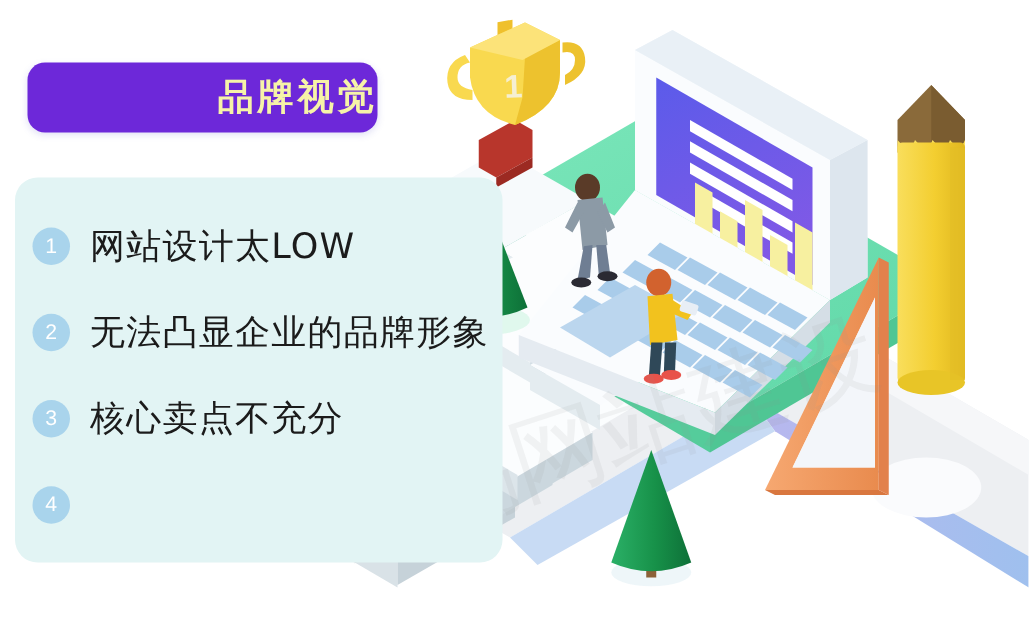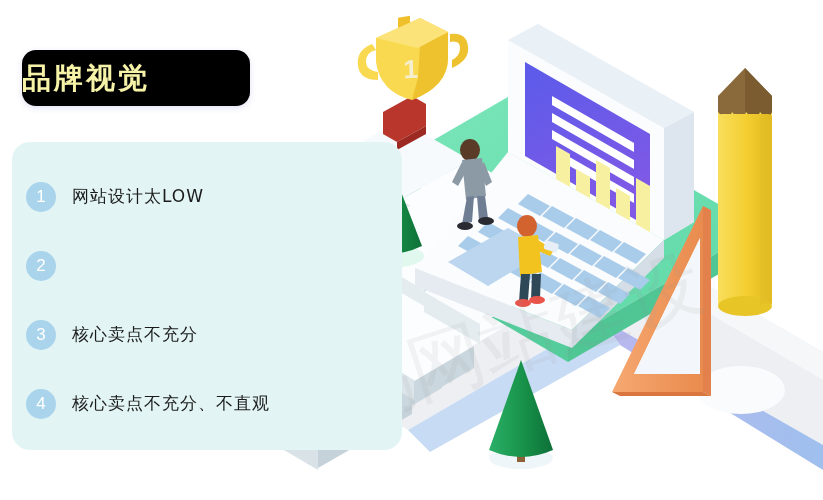--- a/index.html
+++ b/index.html
@@ -10,24 +10,24 @@
   }
   #stage{position:relative;width:823px;height:500px;overflow:hidden;background:#fff;}
 
   
   #illustration{position:absolute;left:0;top:0;width:823px;height:500px;}
   #illustration svg{display:block;}
 
   
   .title-badge{
     position:absolute;left:22px;top:50px;
-    width:228px;height:56px;
-    background:#000000;
+    width:280px;height:56px;
+    background:#6d28d9;
     border-radius:14px;
-    display:flex;align-items:center;justify-content:flex-start;
+    display:flex;align-items:center;justify-content:flex-end;
     box-shadow:0 2px 6px rgba(90,90,200,.18);
   }
   .title-badge span{
     color:#F6F3A8;
     font-size:29px;
     font-weight:bold;
     letter-spacing:3px;
     line-height:1;
   }
 
@@ -55,21 +55,21 @@
     width:30px;height:30px;flex:0 0 30px;
     border-radius:50%;
     background:#A9D4EC;
     color:#ffffff;
     font-size:17px;
     display:flex;align-items:center;justify-content:center;
     line-height:1;
     margin-right:16px;
   }
   .bullet-text{
-    font-size:17px;
+    font-size:28px;
     color:#1b1b1b;
     letter-spacing:1px;
     white-space:nowrap;
     font-family:"DejaVu Sans","Liberation Sans",sans-serif;
   }
 
   
   .watermark{
     position:absolute;left:255px;top:300px;
     font-size:76px;
@@ -301,24 +301,24 @@
 
   <div class="list-panel"></div>
 
   <div class="bullet-list">
     <div class="bullet-row">
       <div class="bullet-num">1</div>
       <div class="bullet-text">网站设计太LOW</div>
     </div>
     <div class="bullet-row">
       <div class="bullet-num">2</div>
+      <div class="bullet-text">无法凸显企业的品牌形象</div>
     </div>
     <div class="bullet-row">
       <div class="bullet-num">3</div>
       <div class="bullet-text">核心卖点不充分</div>
     </div>
     <div class="bullet-row">
       <div class="bullet-num">4</div>
-      <div class="bullet-text">核心卖点不充分、不直观</div>
     </div>
   </div>
 
 </div>
 
 </body></html>

